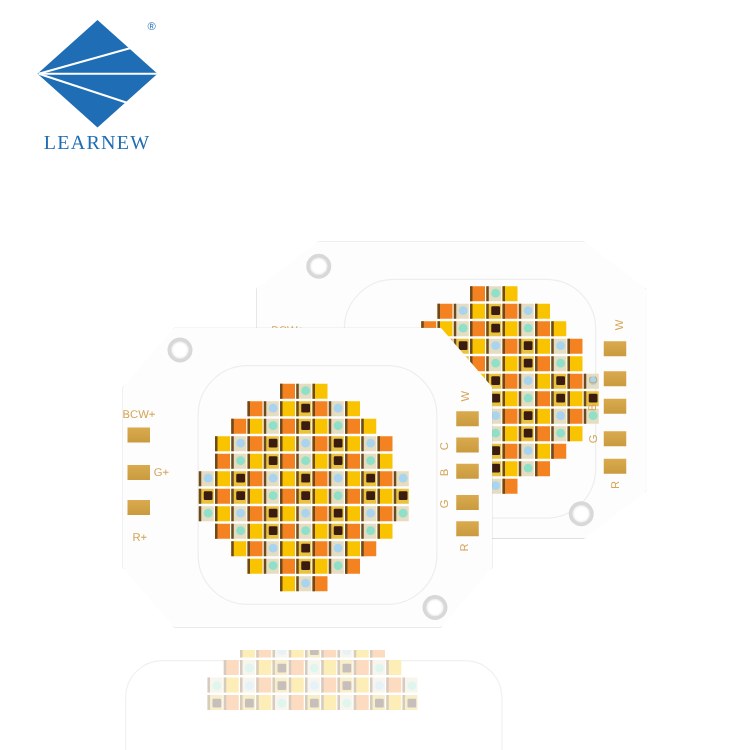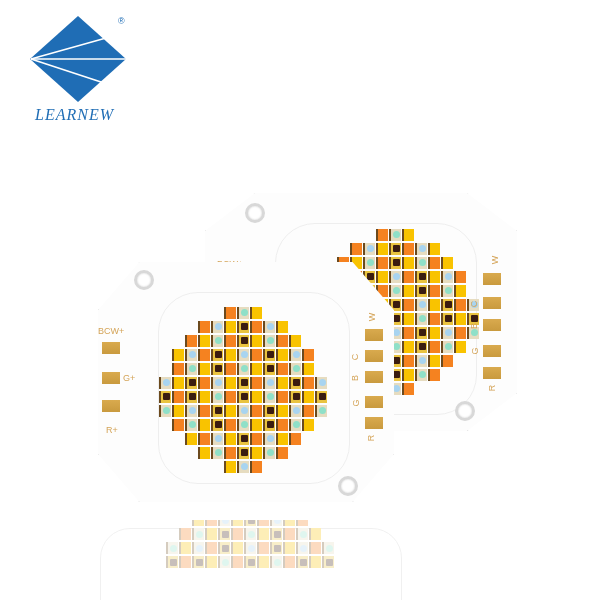--- a/index.html
+++ b/index.html
@@ -1,19 +1,19 @@
 <!DOCTYPE html>
 <html><head>
 <meta charset="utf-8">
 <style>
   html, body { margin:0; padding:0; }
   body { width:600px; height:600px; background:#ffffff; position:relative; overflow:hidden; font-family:"Liberation Serif", serif; }
   .logo { position:absolute; left:28px; top:14px; width:110px; height:120px; }
   .logo svg { position:absolute; left:0; top:0; }
-  .logo-text { position:absolute; left:7px; top:92px; font-family:"Liberation Serif", serif; font-size:16px; letter-spacing:1px; color:#1f6db5;font-style:italic; }
+  .logo-text { position:absolute; left:7px; top:92px; font-family:"Liberation Serif", serif; font-size:16px; letter-spacing:1px; color:#1f6db5; }
   .reg { position:absolute; left:90px; top:2px; font-size:9px; color:#1f6db5; font-family:"Liberation Sans", sans-serif; }
 
   .board { position:absolute; background:#fdfdfd; box-shadow: 0 1px 3px rgba(0,0,0,0.45); }
   .hole { position:absolute; width:14px; height:14px; border-radius:50%; border:3px solid #d8d8d8; background:#fff; box-shadow: inset 0 0 2px rgba(0,0,0,0.2); }
   .pad { position:absolute; width:18px; height:12px; background:linear-gradient(180deg,#d9aa4e,#c99a3e); }
   .lbl { position:absolute; font-family:"Liberation Sans", sans-serif; font-size:9px; color:#d4a458; }
   .lbl.rot { transform:rotate(-90deg); transform-origin:center; }
   .grid { position:absolute; }
   .row { display:flex; justify-content:center; height:13px; margin-bottom:1px; }
   .cell { width:12px; height:12px; margin-right:1px; position:relative; box-sizing:border-box; border-left:2px solid #6b4a1e; }

